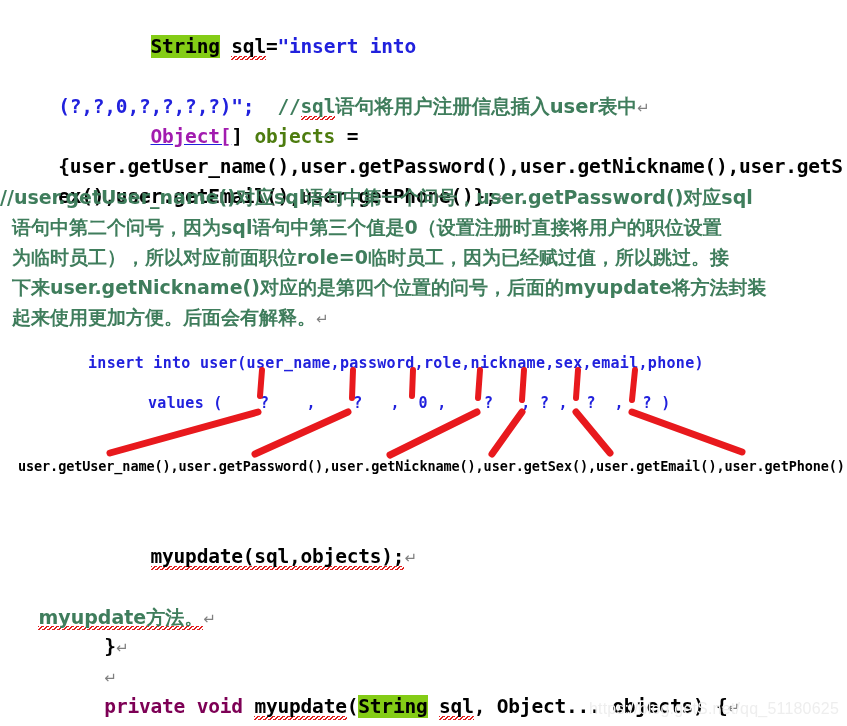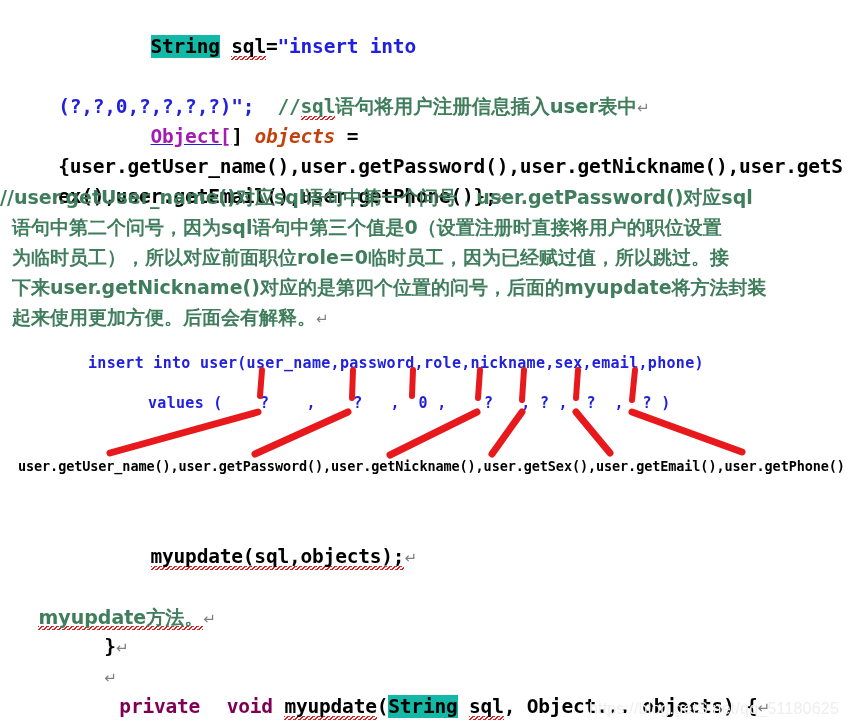--- a/index.html
+++ b/index.html
@@ -36,25 +36,25 @@
   .cn {
     font-family: "DejaVu Sans", "Liberation Sans", sans-serif;
     font-weight: bold;
     letter-spacing: 0;
   }
 
   
   .t-plain   { color: #000000; }
   .t-string  { color: #2121dd; }
   .t-comment { color: #3f7d5c; }
-  .t-var     { color: #c2410c; font-style: italic; }
-  .t-kw      { color: #7d0055; margin-left: 15px; }
+  .t-var     { color: #4d7c0f; }
+  .t-kw      { color: #7d0055; }
   .t-kw2     { color: #000000; }
   .t-null    { color: #7d0055; }
-  .hl        { background: #14b8a6; }
+  .hl        { background: #84cc16; }
   .ulink     { text-decoration: underline; text-decoration-color:#2121dd; color:#a21caf; }
 
   
   .sq {
     position: relative;
     background-image:
       repeating-linear-gradient(
         135deg,
         #e02020 0px, #e02020 1.2px,
         rgba(0,0,0,0) 1.2px, rgba(0,0,0,0) 2.6px

